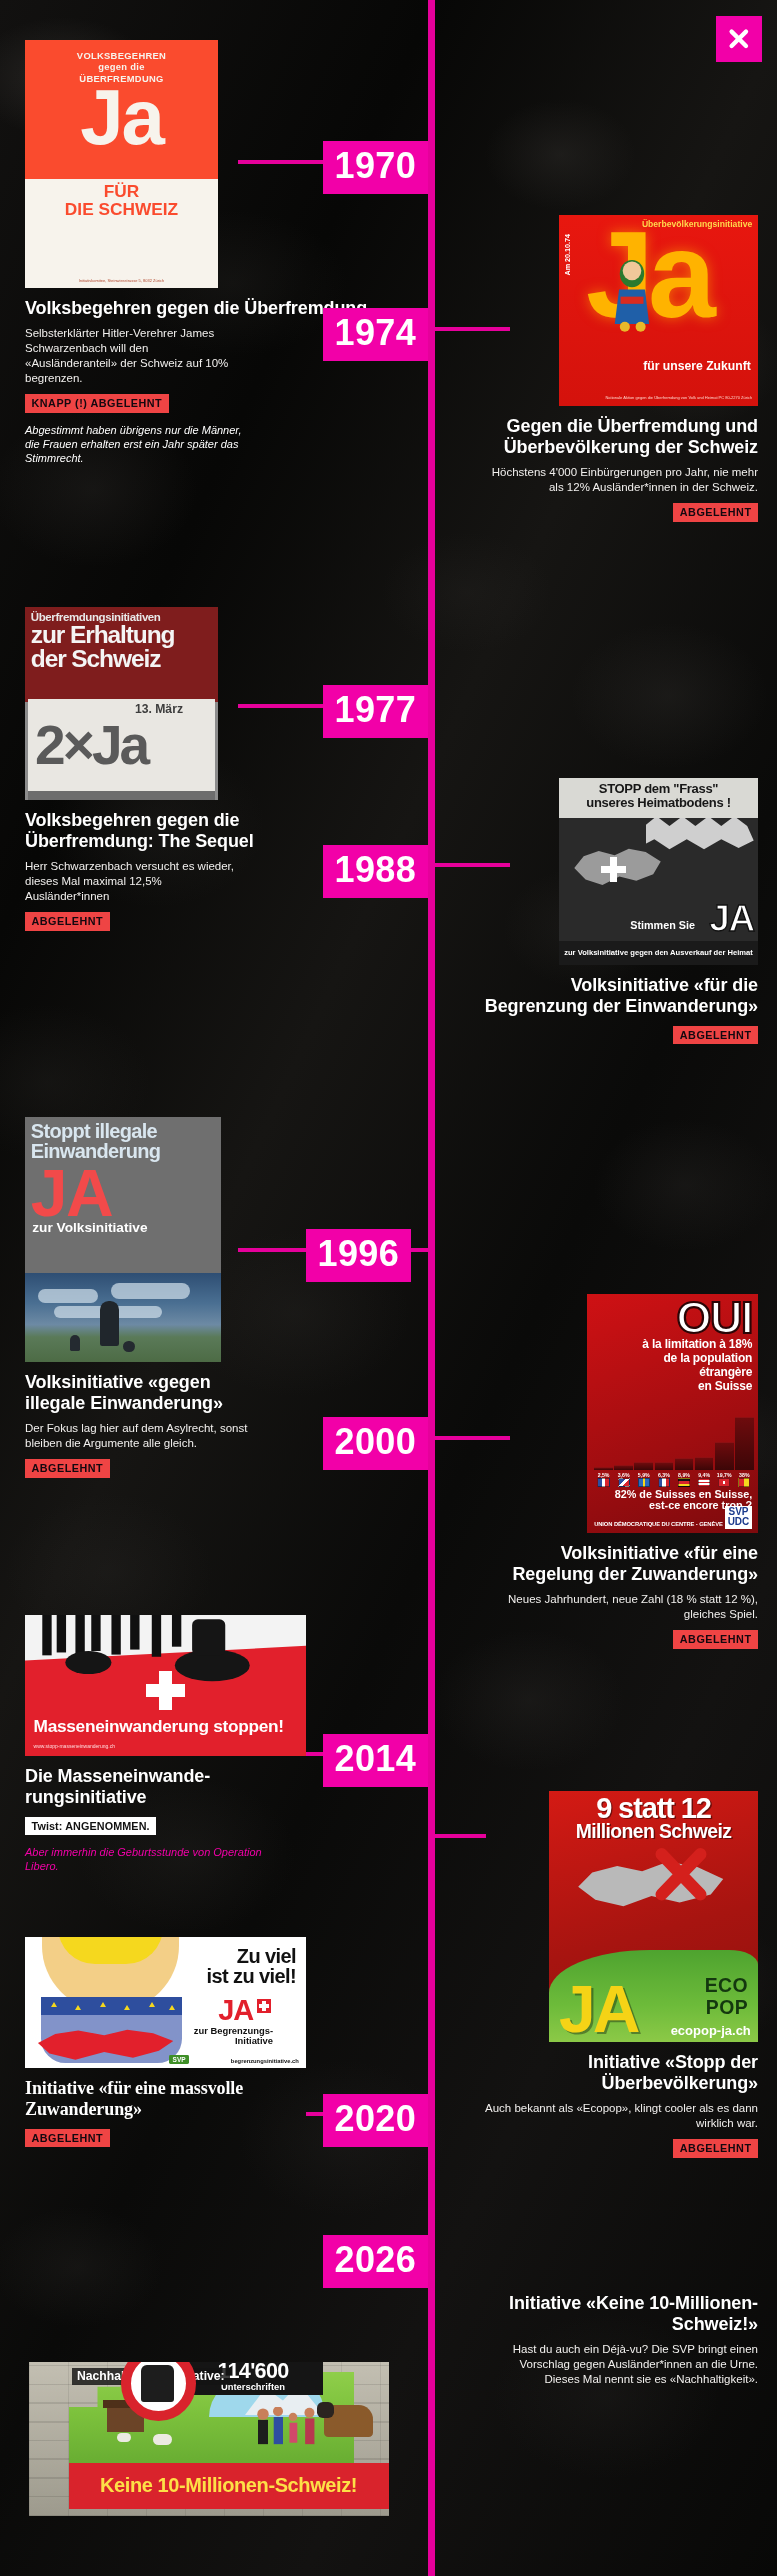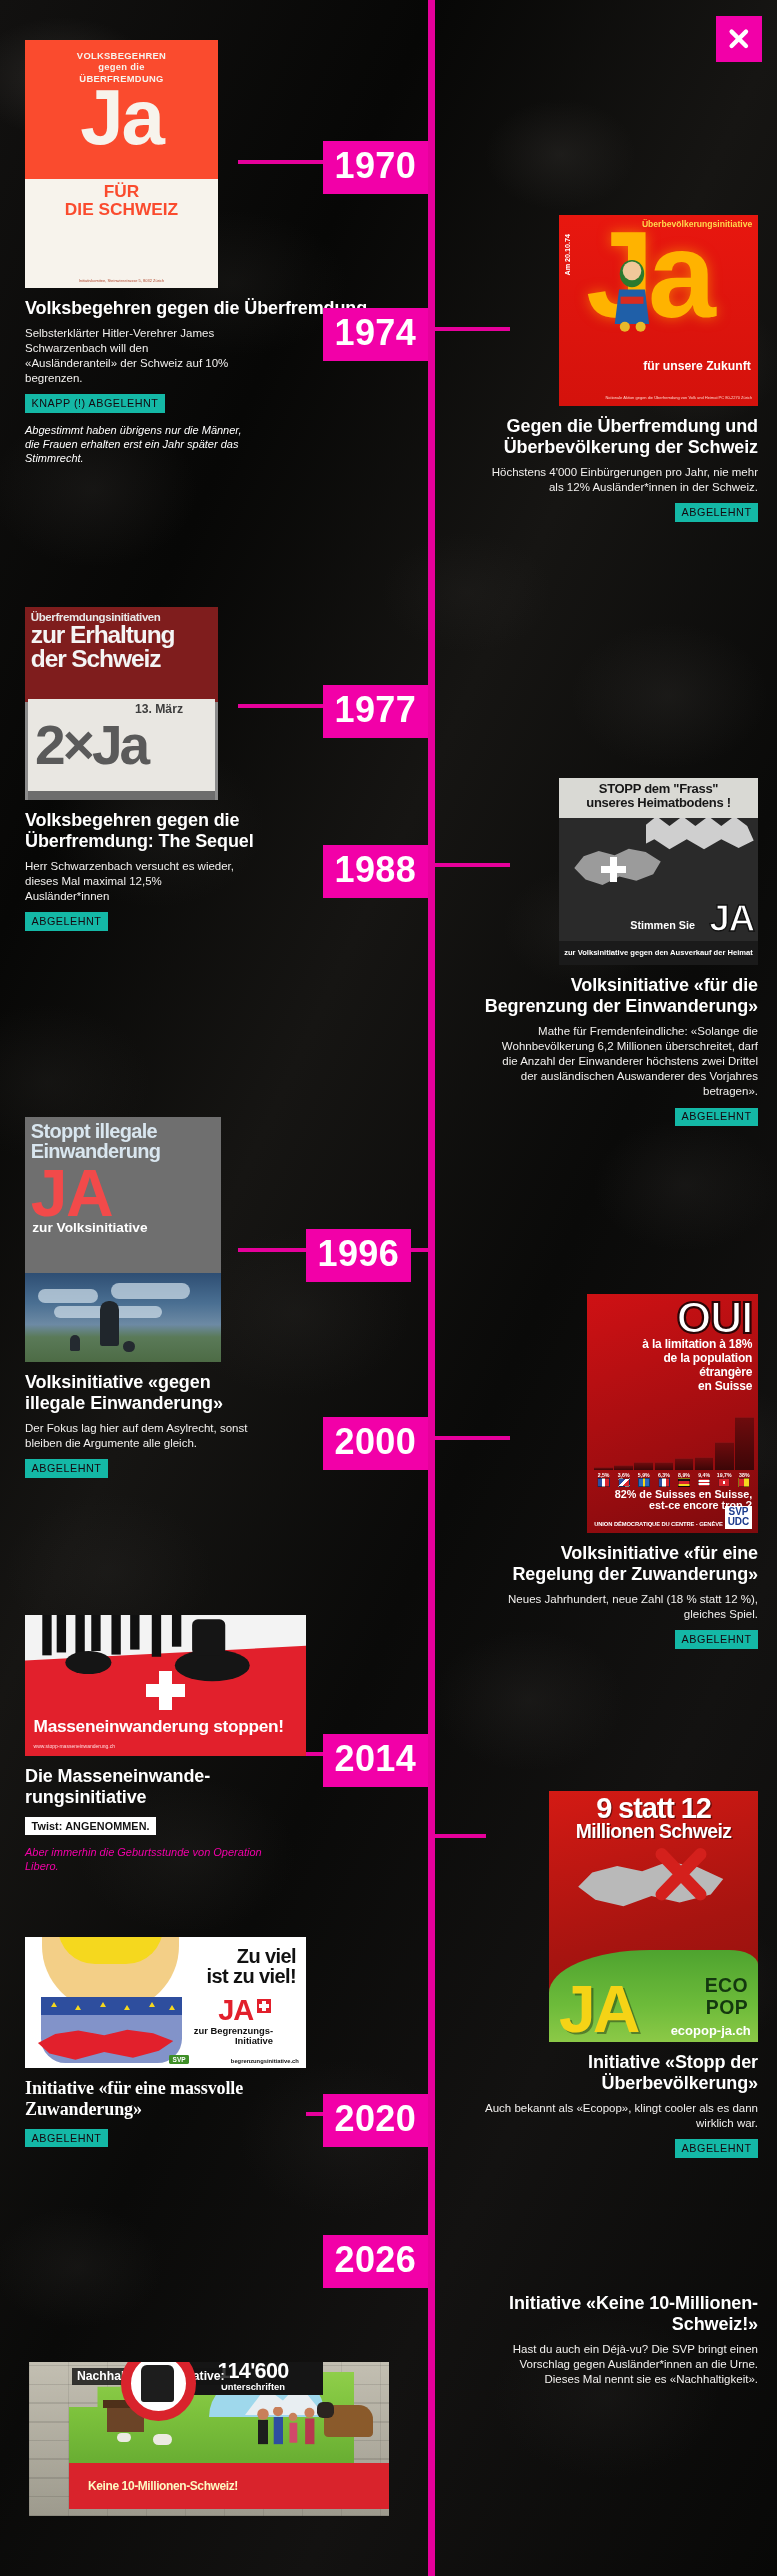--- a/index.html
+++ b/index.html
@@ -114,24 +114,24 @@
   }
   .body-text {
     font-size: 11.5px;
     font-weight: 400;
     line-height: 1.31;
     margin-top: 6.5px;
     color: #f2f0ee;
   }
   .badge {
     display: inline-block;
-    background: #14b8a6;
+    background: #ef4444;
     color: #14080f;
     font-size: 10.8px;
-    font-weight: 400;
+    font-weight: 700;
     letter-spacing: 0.5px;
     padding: 2.9px 6.5px 3.6px 6.5px;
     margin-top: 8.6px;
   }
   .badge.white { background: #ffffff; color: #111111; letter-spacing: 0.1px; font-weight: 700; }
   .note {
     font-size: 11px;
     font-style: italic;
     line-height: 1.3;
     margin-top: 10px;
@@ -289,21 +289,21 @@
                 border:10.8px solid #d9232c; background:#ffffff;}
   .p2026 .hand{ position:absolute; left:112px; top:2.9px; width:33px; height:37px; background:#1d1d1d; border-radius:5.8px 5.8px 2.9px 2.9px;}
   .p2026 .chalet{ position:absolute; left:78px; top:45px; width:37px; height:24.5px; background:#6b4427;}
   .p2026 .chalet:before{ content:""; position:absolute; left:-3.6px; top:-7.2px; width:45px; height:8.6px; background:#4e3019;}
   .p2026 .sheep1{ position:absolute; left:88px; top:71px; width:14.4px; height:8.6px; background:#eceae2; border-radius:5px;}
   .p2026 .sheep2{ position:absolute; left:124px; top:72px; width:18.7px; height:10.8px; background:#eceae2; border-radius:6.5px;}
   .p2026 .cow{ position:absolute; right:16px; top:43px; width:49px; height:32px; background:#8a5a2b; border-radius:10px 14.4px 4.3px 4.3px;}
   .p2026 .cowHead{ position:absolute; right:55px; top:40px; width:17.3px; height:16px; background:#2b2420; border-radius:5.8px;}
   .p2026 .red{ position:absolute; left:40px; bottom:7.2px; width:320px; height:46px; background:#d9232c;
                display:flex; align-items:center; }
-  .p2026 .red span{ color:#fef9c3; font-size:12px; font-weight:700; letter-spacing:-0.4px; padding-left:19px;}
+  .p2026 .red span{ color:#fde047; font-size:20px; font-weight:700; letter-spacing:-0.4px; padding-left:31px;}
 </style>
 </head>
 <body>
 
 <div class="spine"></div>
 
 <div class="close-btn">
   <svg width="21.6" height="21.6" viewBox="0 0 30 30" aria-hidden="true">
     <path d="M5 5 L25 25 M25 5 L5 25" stroke="#ffffff" stroke-width="6" stroke-linecap="round"></path>
   </svg>
@@ -388,21 +388,20 @@
     <div class="scene">
       <div class="map"></div>
       <div class="cross"></div>
       <div class="jaws"></div>
       <div class="st">Stimmen Sie</div>
       <div class="ja">JA</div>
     </div>
     <div class="bot">zur Volksinitiative gegen den Ausverkauf der Heimat</div>
   </div>
   <div class="headline">Volksinitiative «für die Begrenzung der Einwanderung»</div>
-  <div class="body-text">Mathe für Fremdenfeindliche: «Solange die Wohnbevölkerung 6,2 Millionen überschreitet, darf die Anzahl der Einwanderer höchstens zwei Drittel der ausländischen Auswanderer des Vorjahres betragen».</div>
   <div class="badge">ABGELEHNT</div>
 </div>
 
 <div class="connector" style="left:238px; top:1248px; width:193px;"></div>
 <div class="year" style="left:306px; top:1229px;">1996</div>
 
 <div class="entry left" style="top:1117px;">
   <div class="poster p1996">
     <div class="hd">
       <div>Stoppt illegale</div>

